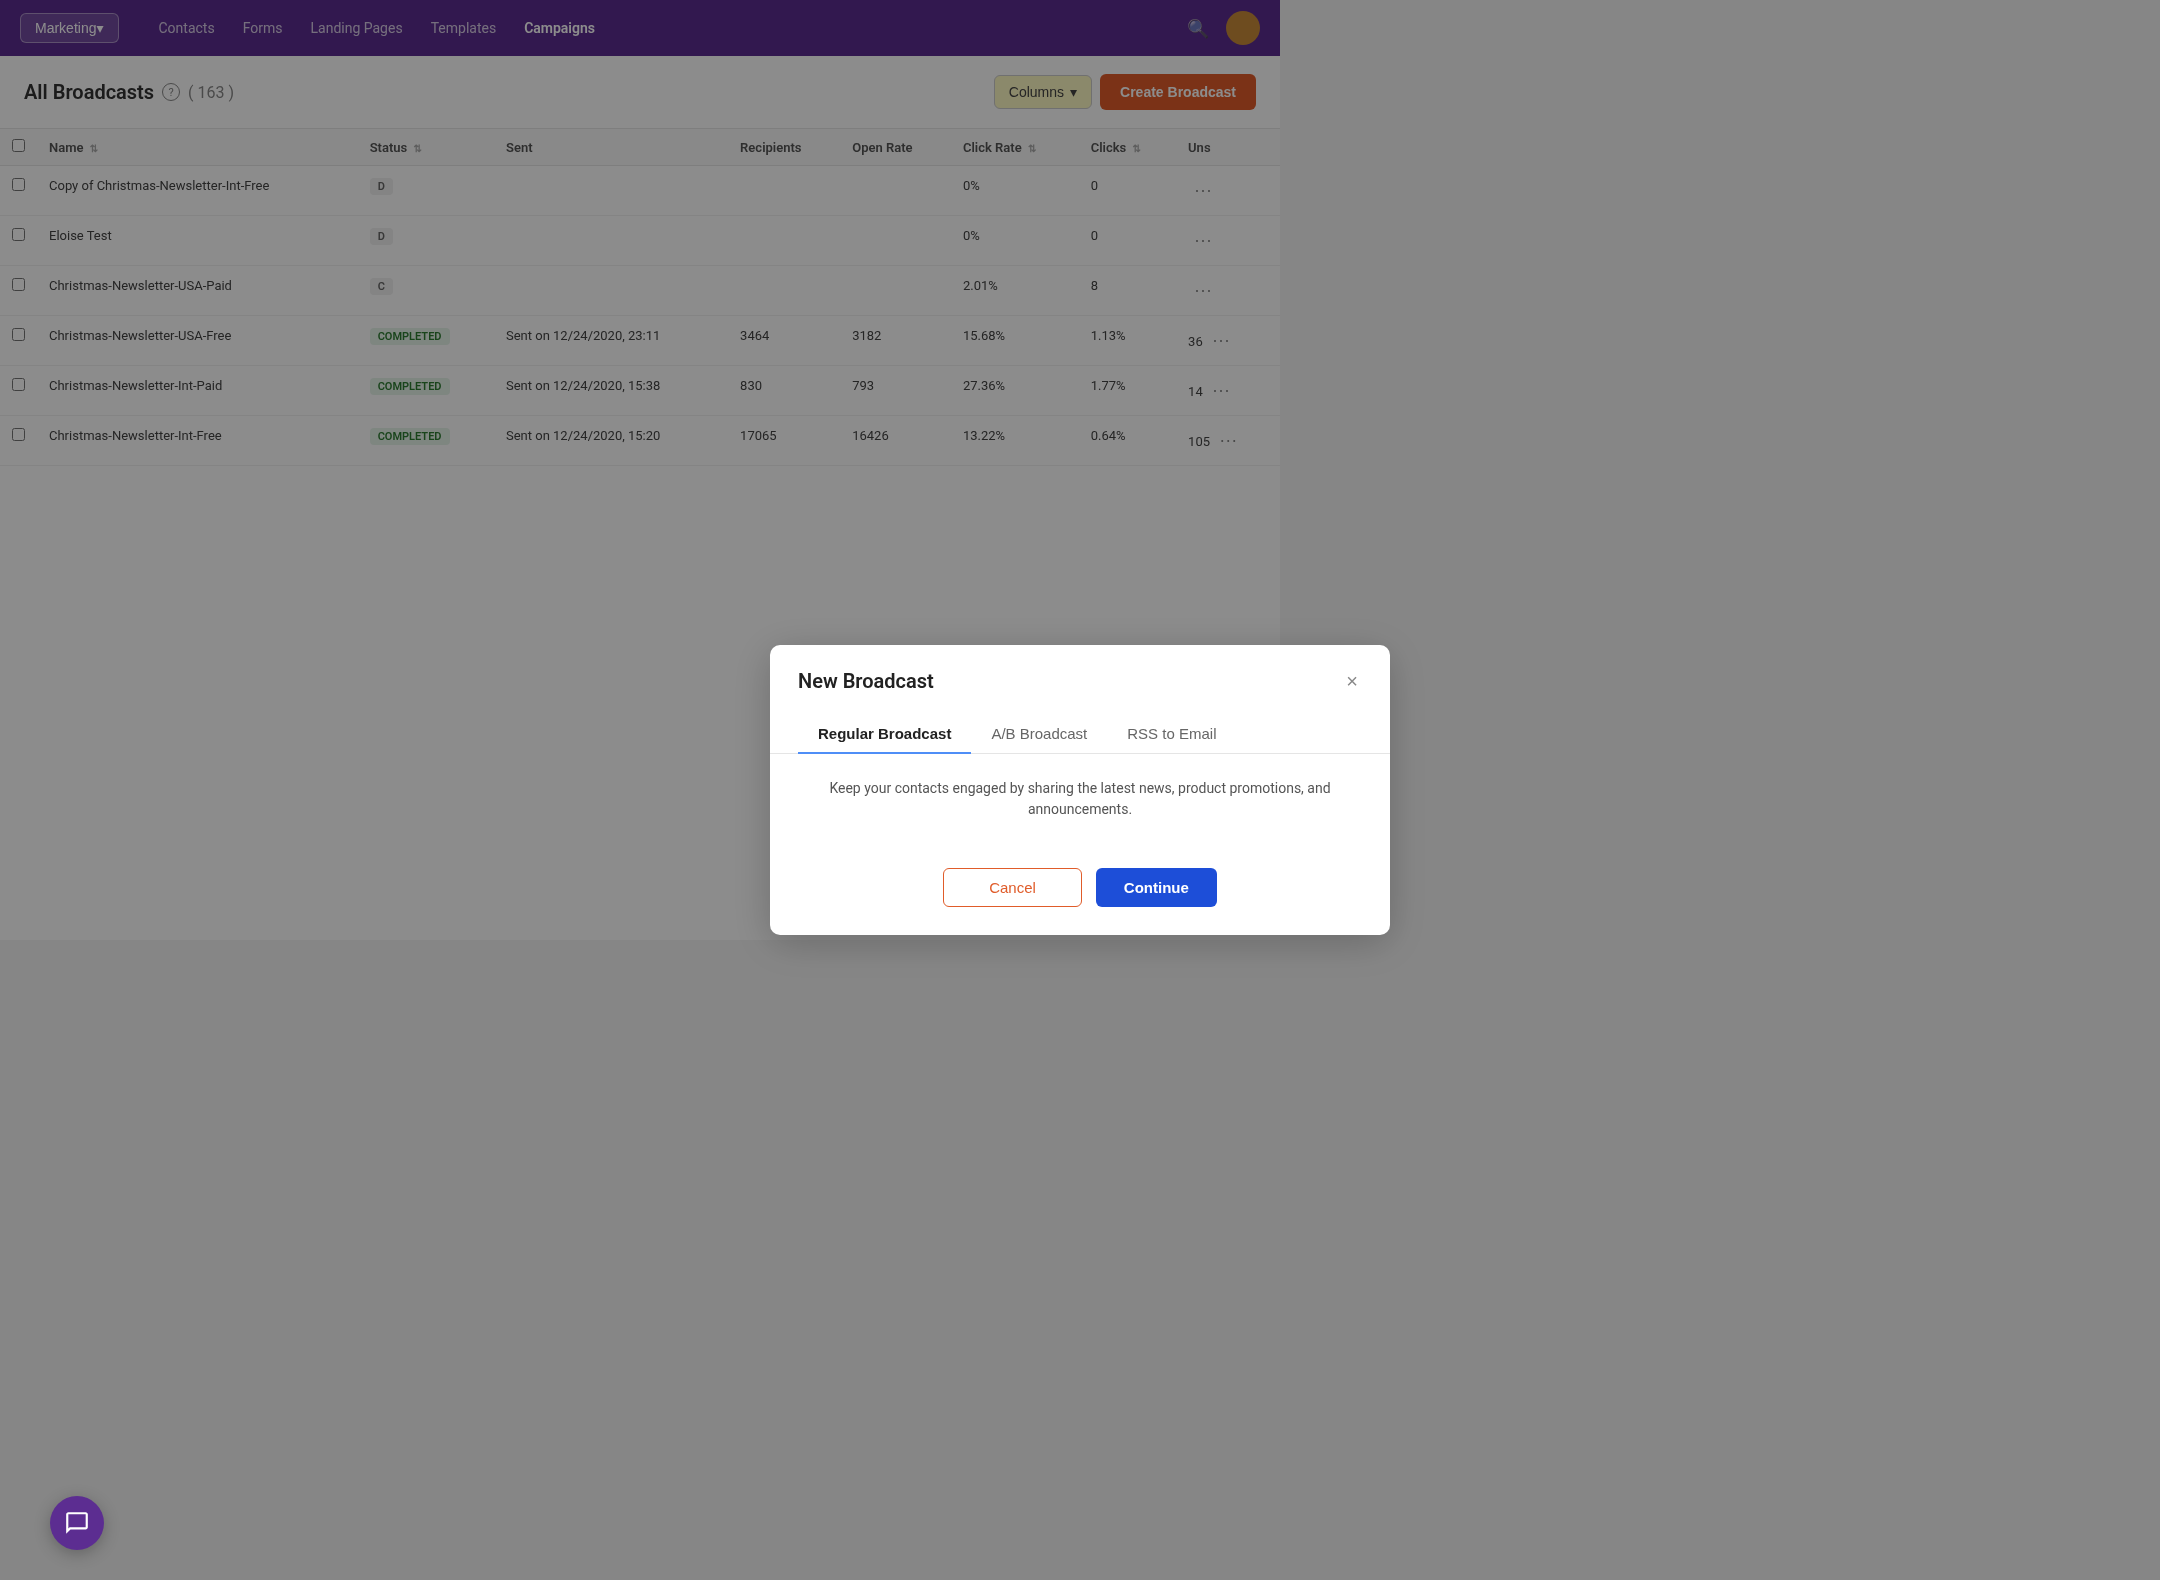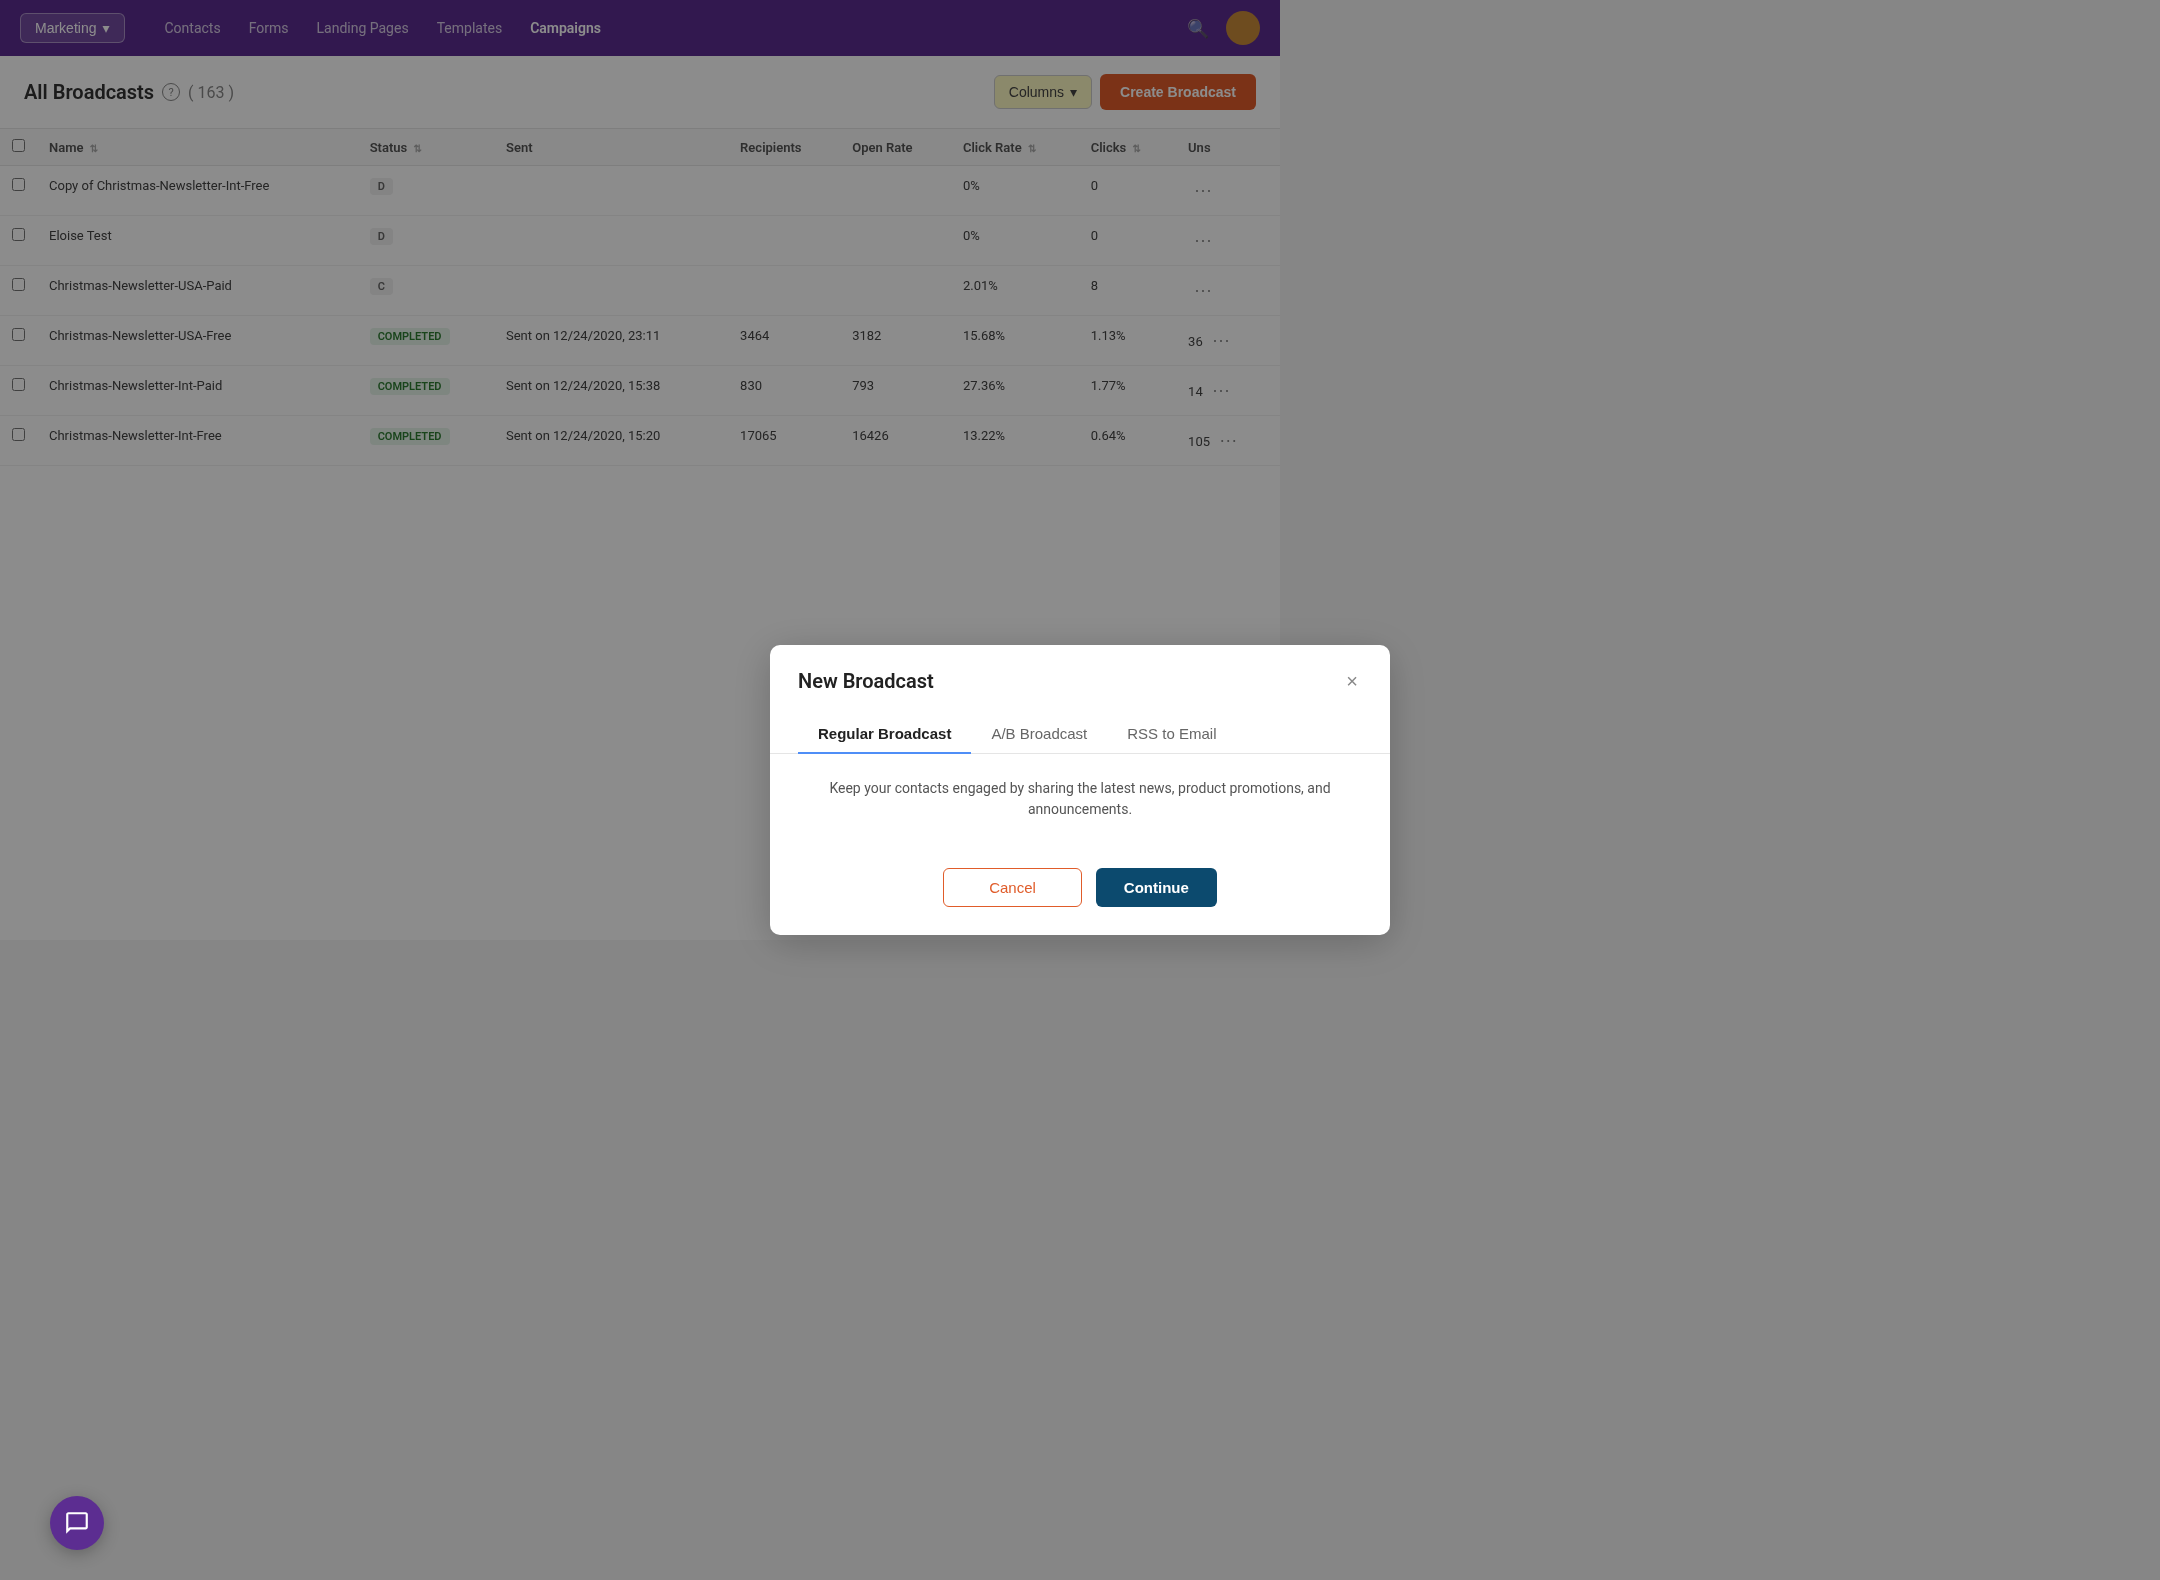--- a/index.html
+++ b/index.html
@@ -25,21 +25,20 @@
     .nav-marketing-btn {
       background: rgba(255,255,255,0.15);
       border: 1px solid rgba(255,255,255,0.4);
       border-radius: 6px;
       color: #fff;
       padding: 6px 14px;
       font-size: 14px;
       cursor: pointer;
       display: flex;
       align-items: center;
-      gap: 6px;
     }
     .nav-links {
       display: flex;
       gap: 28px;
       margin-left: 40px;
       flex: 1;
     }
     .nav-link {
       color: rgba(255,255,255,0.75);
       font-size: 14px;
@@ -302,21 +301,21 @@
       background: #fff;
       border: 1.5px solid #e05c2a;
       color: #e05c2a;
       border-radius: 6px;
       padding: 10px 45px;
       font-size: 15px;
       cursor: pointer;
       font-weight: 500;
     }
     .btn-continue {
-      background: #0c4a6e;
+      background: #1d4ed8;
       color: #fff;
       border: none;
       border-radius: 6px;
       padding: 10px 28px;
       font-size: 15px;
       font-weight: 600;
       cursor: pointer;
     }
 
     

